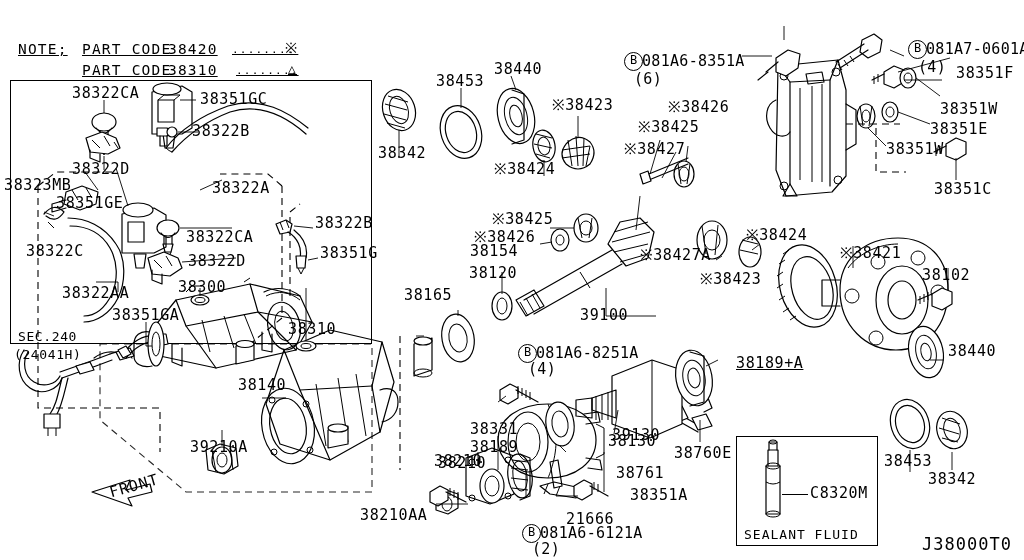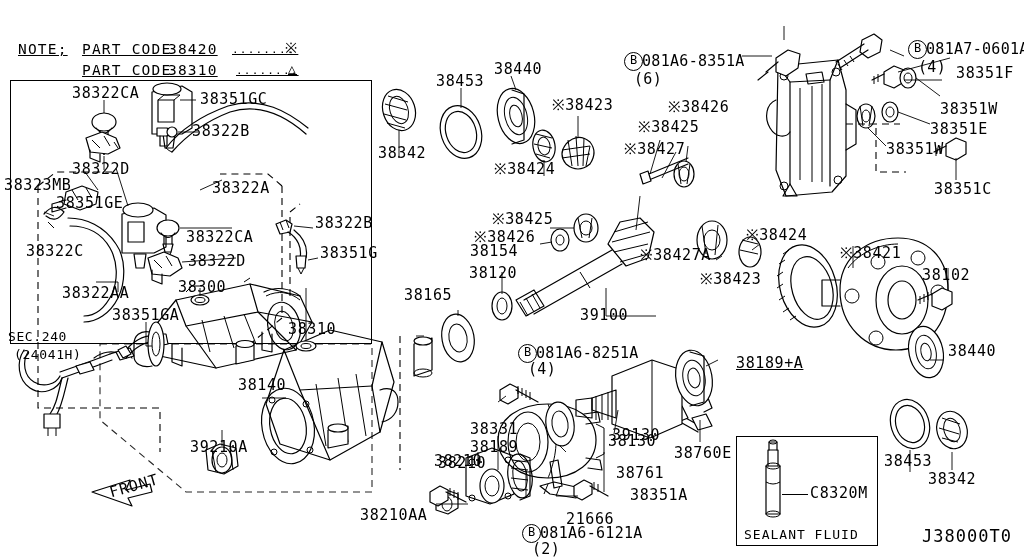--- a/index.html
+++ b/index.html
@@ -8,21 +8,21 @@
        font-family:"DejaVu Sans Mono","Liberation Mono",monospace;
        color:#000;}
   #sheet{position:relative;width:1024px;height:560px;background:#fff;}
 
   
   .lbl{position:absolute;white-space:nowrap;font-size:15px;letter-spacing:0.6px;
        color:#000;line-height:1;}
   .lbl.sm{font-size:13px;}
   .lbl.note{font-size:14.5px;letter-spacing:1.2px;text-decoration:underline;}
   .lbl.code{font-size:15px;letter-spacing:0.3px;}
-  .lbl.dwg{font-size:17px;letter-spacing:1px;}
+  .lbl.dwg{font-size:17px;letter-spacing:1px;margin-top:8px;}
 
   
   .ln{position:absolute;background:#000;}
   .ln.h{height:1px;}
 
   
   .box{position:absolute;border:1.5px solid #000;box-sizing:border-box;}
 
   
   .bmark{position:absolute;width:17px;height:17px;border:1.4px solid #000;
@@ -596,21 +596,21 @@
   <div class="lbl" style="left:186px;top:230px;">38322CA</div>
   <div class="lbl" style="left:315px;top:216px;">38322B</div>
   <div class="lbl" style="left:188px;top:254px;">38322D</div>
   <div class="lbl" style="left:320px;top:246px;">38351G</div>
   <div class="lbl" style="left:62px;top:286px;">38322AA</div>
   <div class="lbl" style="left:178px;top:280px;">38300</div>
   <div class="lbl" style="left:112px;top:308px;">38351GA</div>
   <div class="lbl" style="left:288px;top:322px;">38310</div>
   <div class="lbl" style="left:238px;top:378px;">38140</div>
   <div class="lbl" style="left:190px;top:440px;">39210A</div>
-  <div class="lbl sm" style="left:8px;top:330px;text-align:center;">SEC.240</div>
+  <div class="lbl sm" style="left:18px;top:330px;text-align:center;">SEC.240</div>
   <div class="lbl sm" style="left:14px;top:348px;">(24041H)</div>
 
   <div class="lbl" style="left:360px;top:508px;">38210AA</div>
   <div class="lbl" style="left:434px;top:454px;">38210</div>
   <div class="lbl" style="left:470px;top:440px;">38189</div>
   <div class="lbl" style="left:470px;top:422px;">38331</div>
   <div class="lbl" style="left:604px;top:428px;margin-left:8px;">39130</div>
   <div class="lbl" style="left:616px;top:466px;">38761</div>
   <div class="lbl" style="left:566px;top:500px;margin-top:12px;">21666</div>
   <div class="lbl" style="left:630px;top:488px;">38351A</div>

